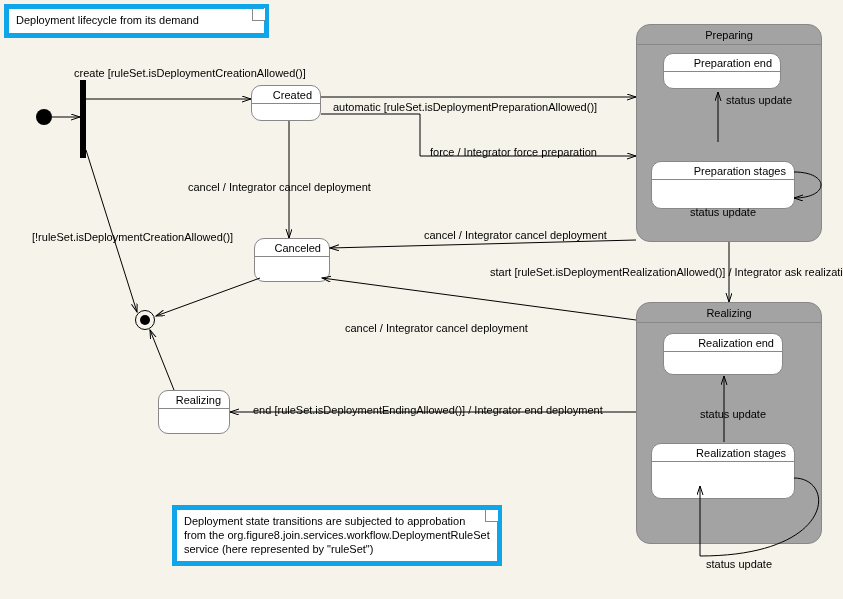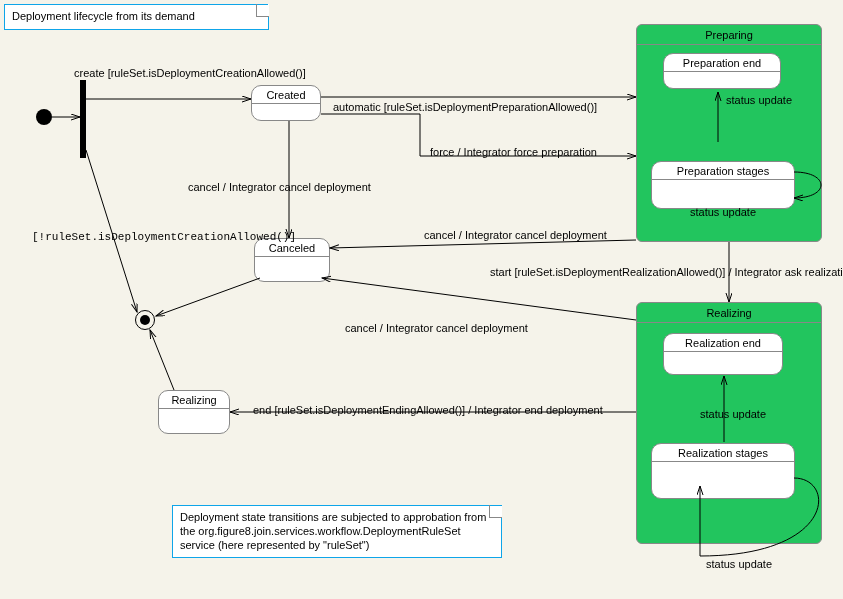--- a/index.html
+++ b/index.html
@@ -15,21 +15,21 @@
   }
   .canvas {
     position: relative;
     width: 843px;
     height: 599px;
   }
   
   .note {
     position: absolute;
     background: #fff;
-    border: 1px solid #0ea5e9;
+    border: 5px solid #0ea5e9;
     padding: 5px 7px;
     box-sizing: border-box;
     line-height: 1.25;
   }
   .note::after {
     content: "";
     position: absolute;
     top: -1px;
     right: -1px;
     width: 12px;
@@ -39,35 +39,35 @@
     border-bottom: 1px solid #888;
   }
   
   .state {
     position: absolute;
     background: #fff;
     border: 1px solid #888;
     border-radius: 10px;
     padding: 3px 8px 4px;
     box-sizing: border-box;
-    text-align: center;
+    text-align: right;
   }
   .state .title {
     padding-bottom: 2px;
   }
   .state .hr {
     border-top: 1px solid #888;
     margin: 0 -8px 8px;
   }
   
   .composite {
     position: absolute;
-    background: #22c55e;
+    background: #a3a3a3;
     border: 1px solid #888;
-    border-radius: 6px;
+    border-radius: 14px;
     box-sizing: border-box;
   }
   .composite > .ctitle {
     text-align: center;
     padding: 4px 0 3px;
     border-bottom: 1px solid #888;
   }
   
   .initial {
     position: absolute;
@@ -168,21 +168,21 @@
       <div class="hr"></div>
     </div>
     <div class="state" style="left:14px; top:140px; width:144px; height:56px; position:absolute;">
       <div class="title">Realization stages</div>
       <div class="hr"></div>
     </div>
   </div>
 
   <div class="lbl" style="left:74px; top:67px;">create [ruleSet.isDeploymentCreationAllowed()]</div>
 
-  <div class="lbl" style="left:32px; top:231px;font-family:Liberation Mono, monospace;">[!ruleSet.isDeploymentCreationAllowed()]</div>
+  <div class="lbl" style="left:32px; top:231px;">[!ruleSet.isDeploymentCreationAllowed()]</div>
 
   <div class="lbl" style="left:333px; top:101px;">automatic [ruleSet.isDeploymentPreparationAllowed()]</div>
 
   <div class="lbl" style="left:430px; top:146px;">force / Integrator force preparation</div>
 
   <div class="lbl" style="left:188px; top:181px;">cancel / Integrator cancel deployment</div>
 
   <div class="lbl" style="left:424px; top:229px;">cancel / Integrator cancel deployment</div>
 
   <div class="lbl" style="left:345px; top:322px;">cancel / Integrator cancel deployment</div>

